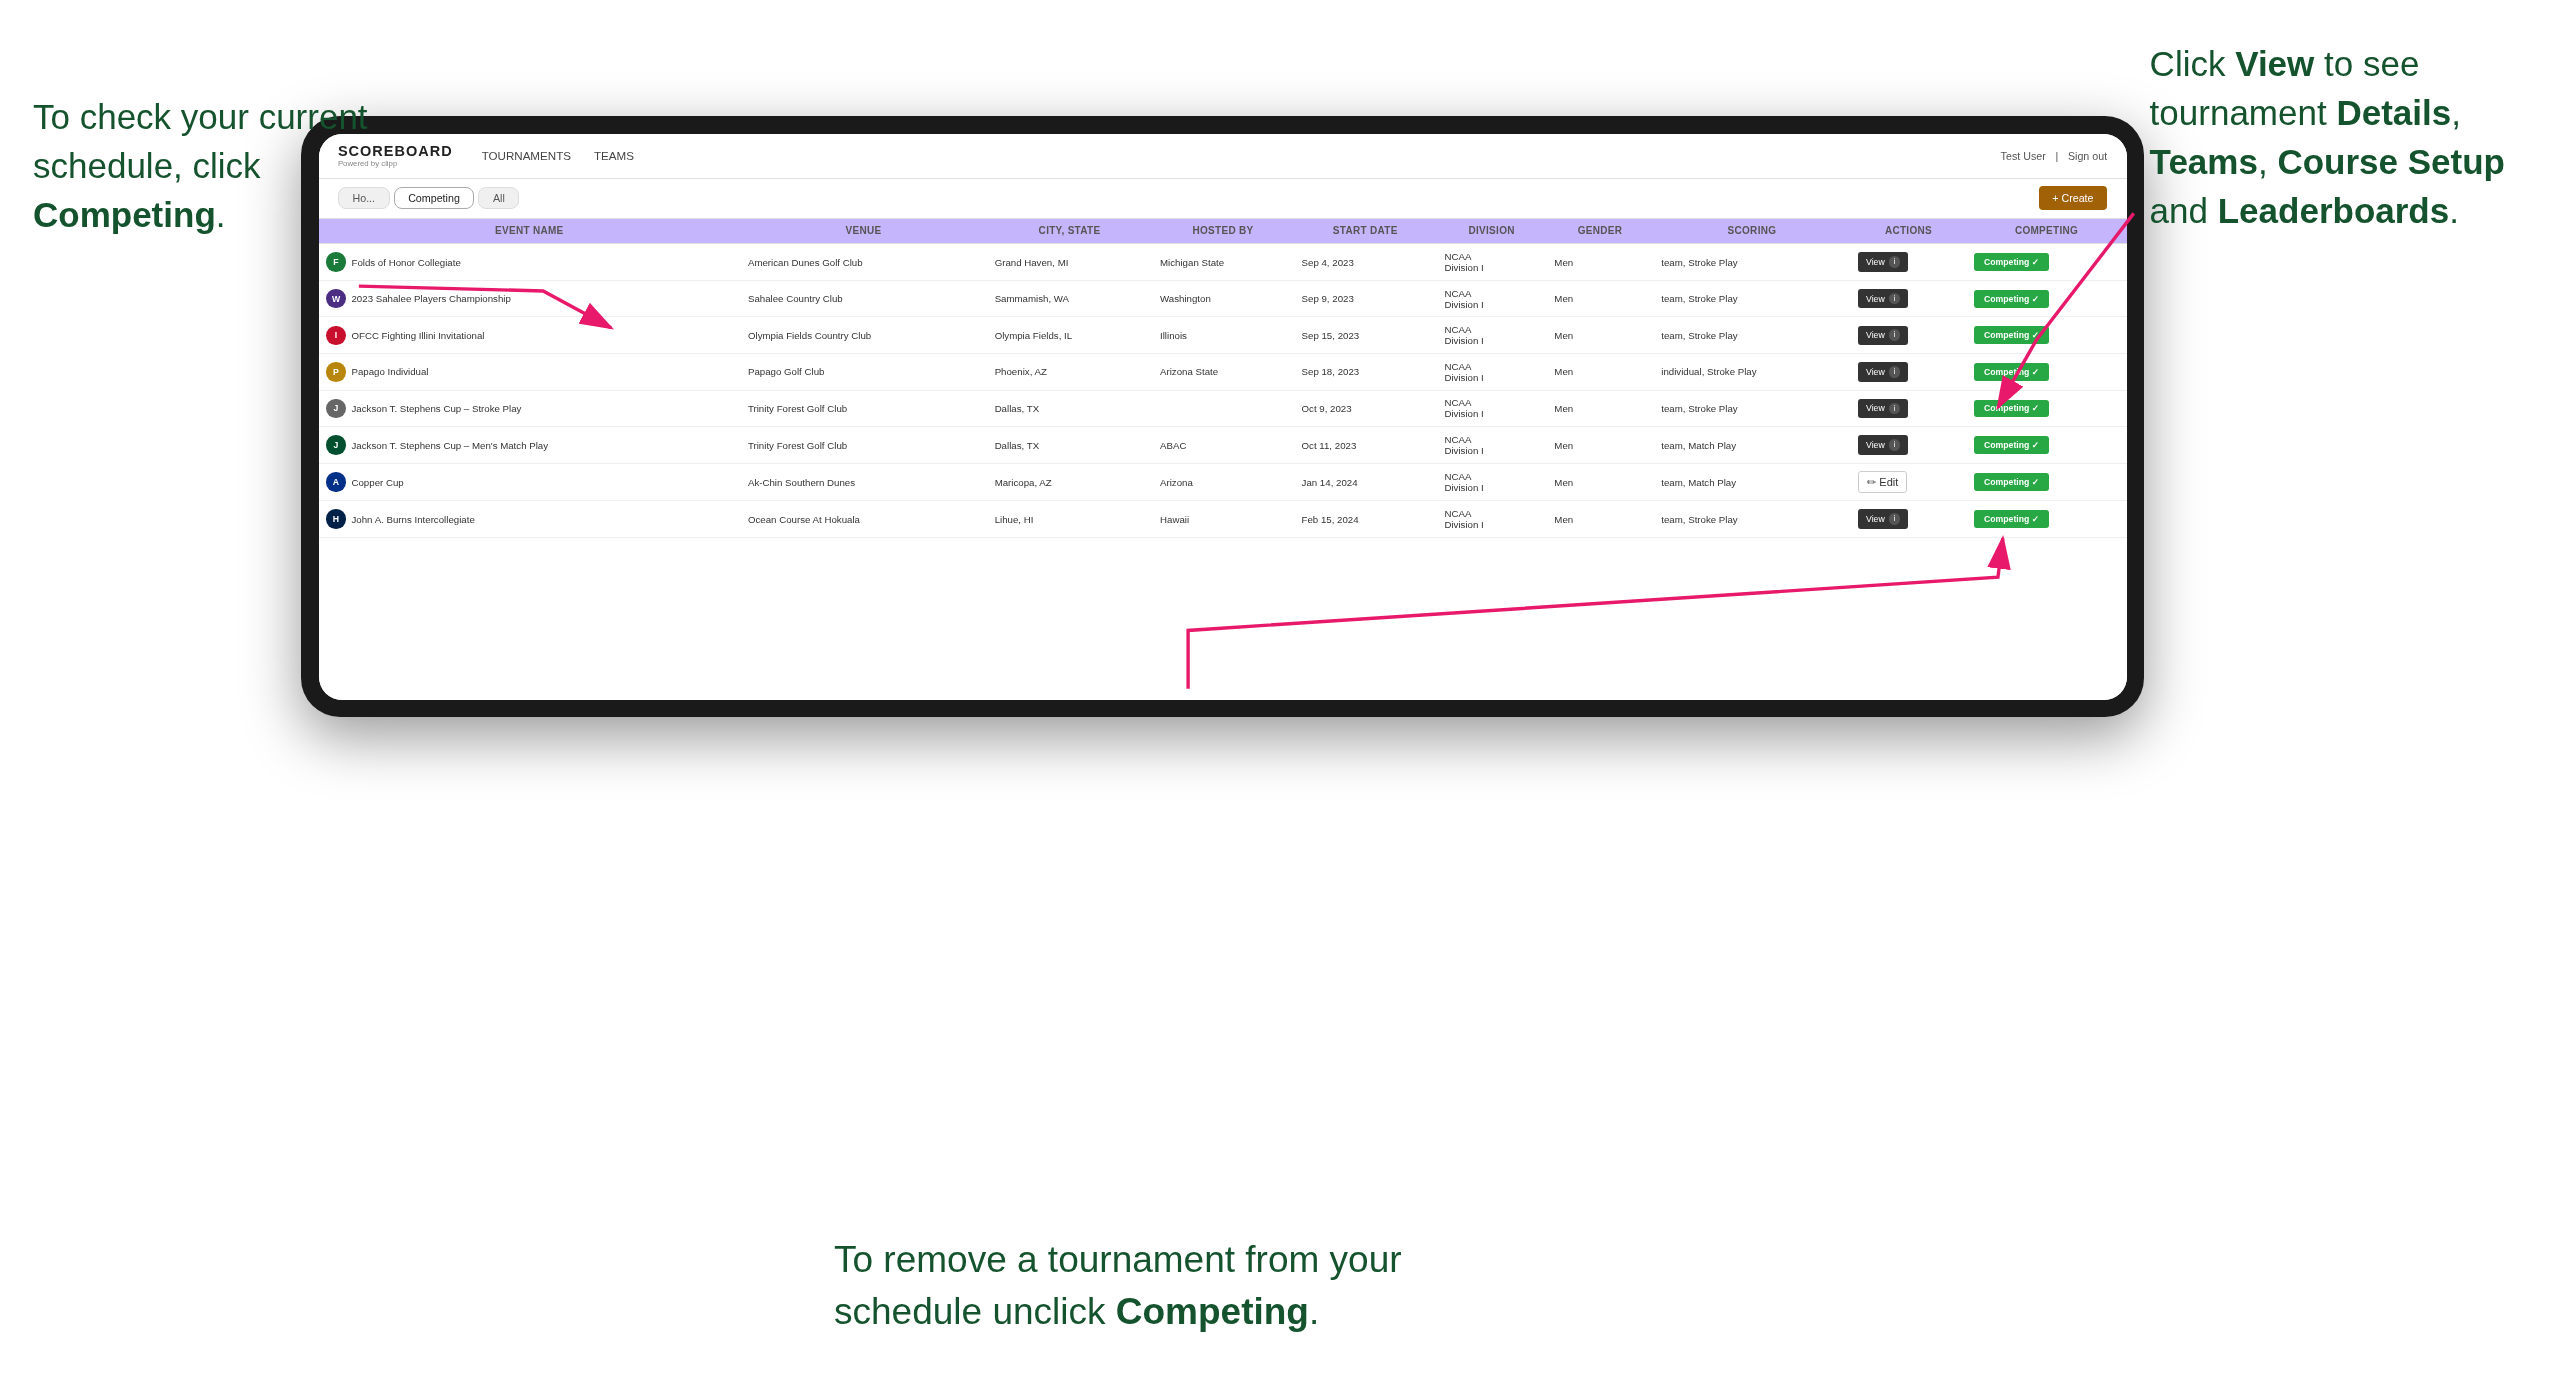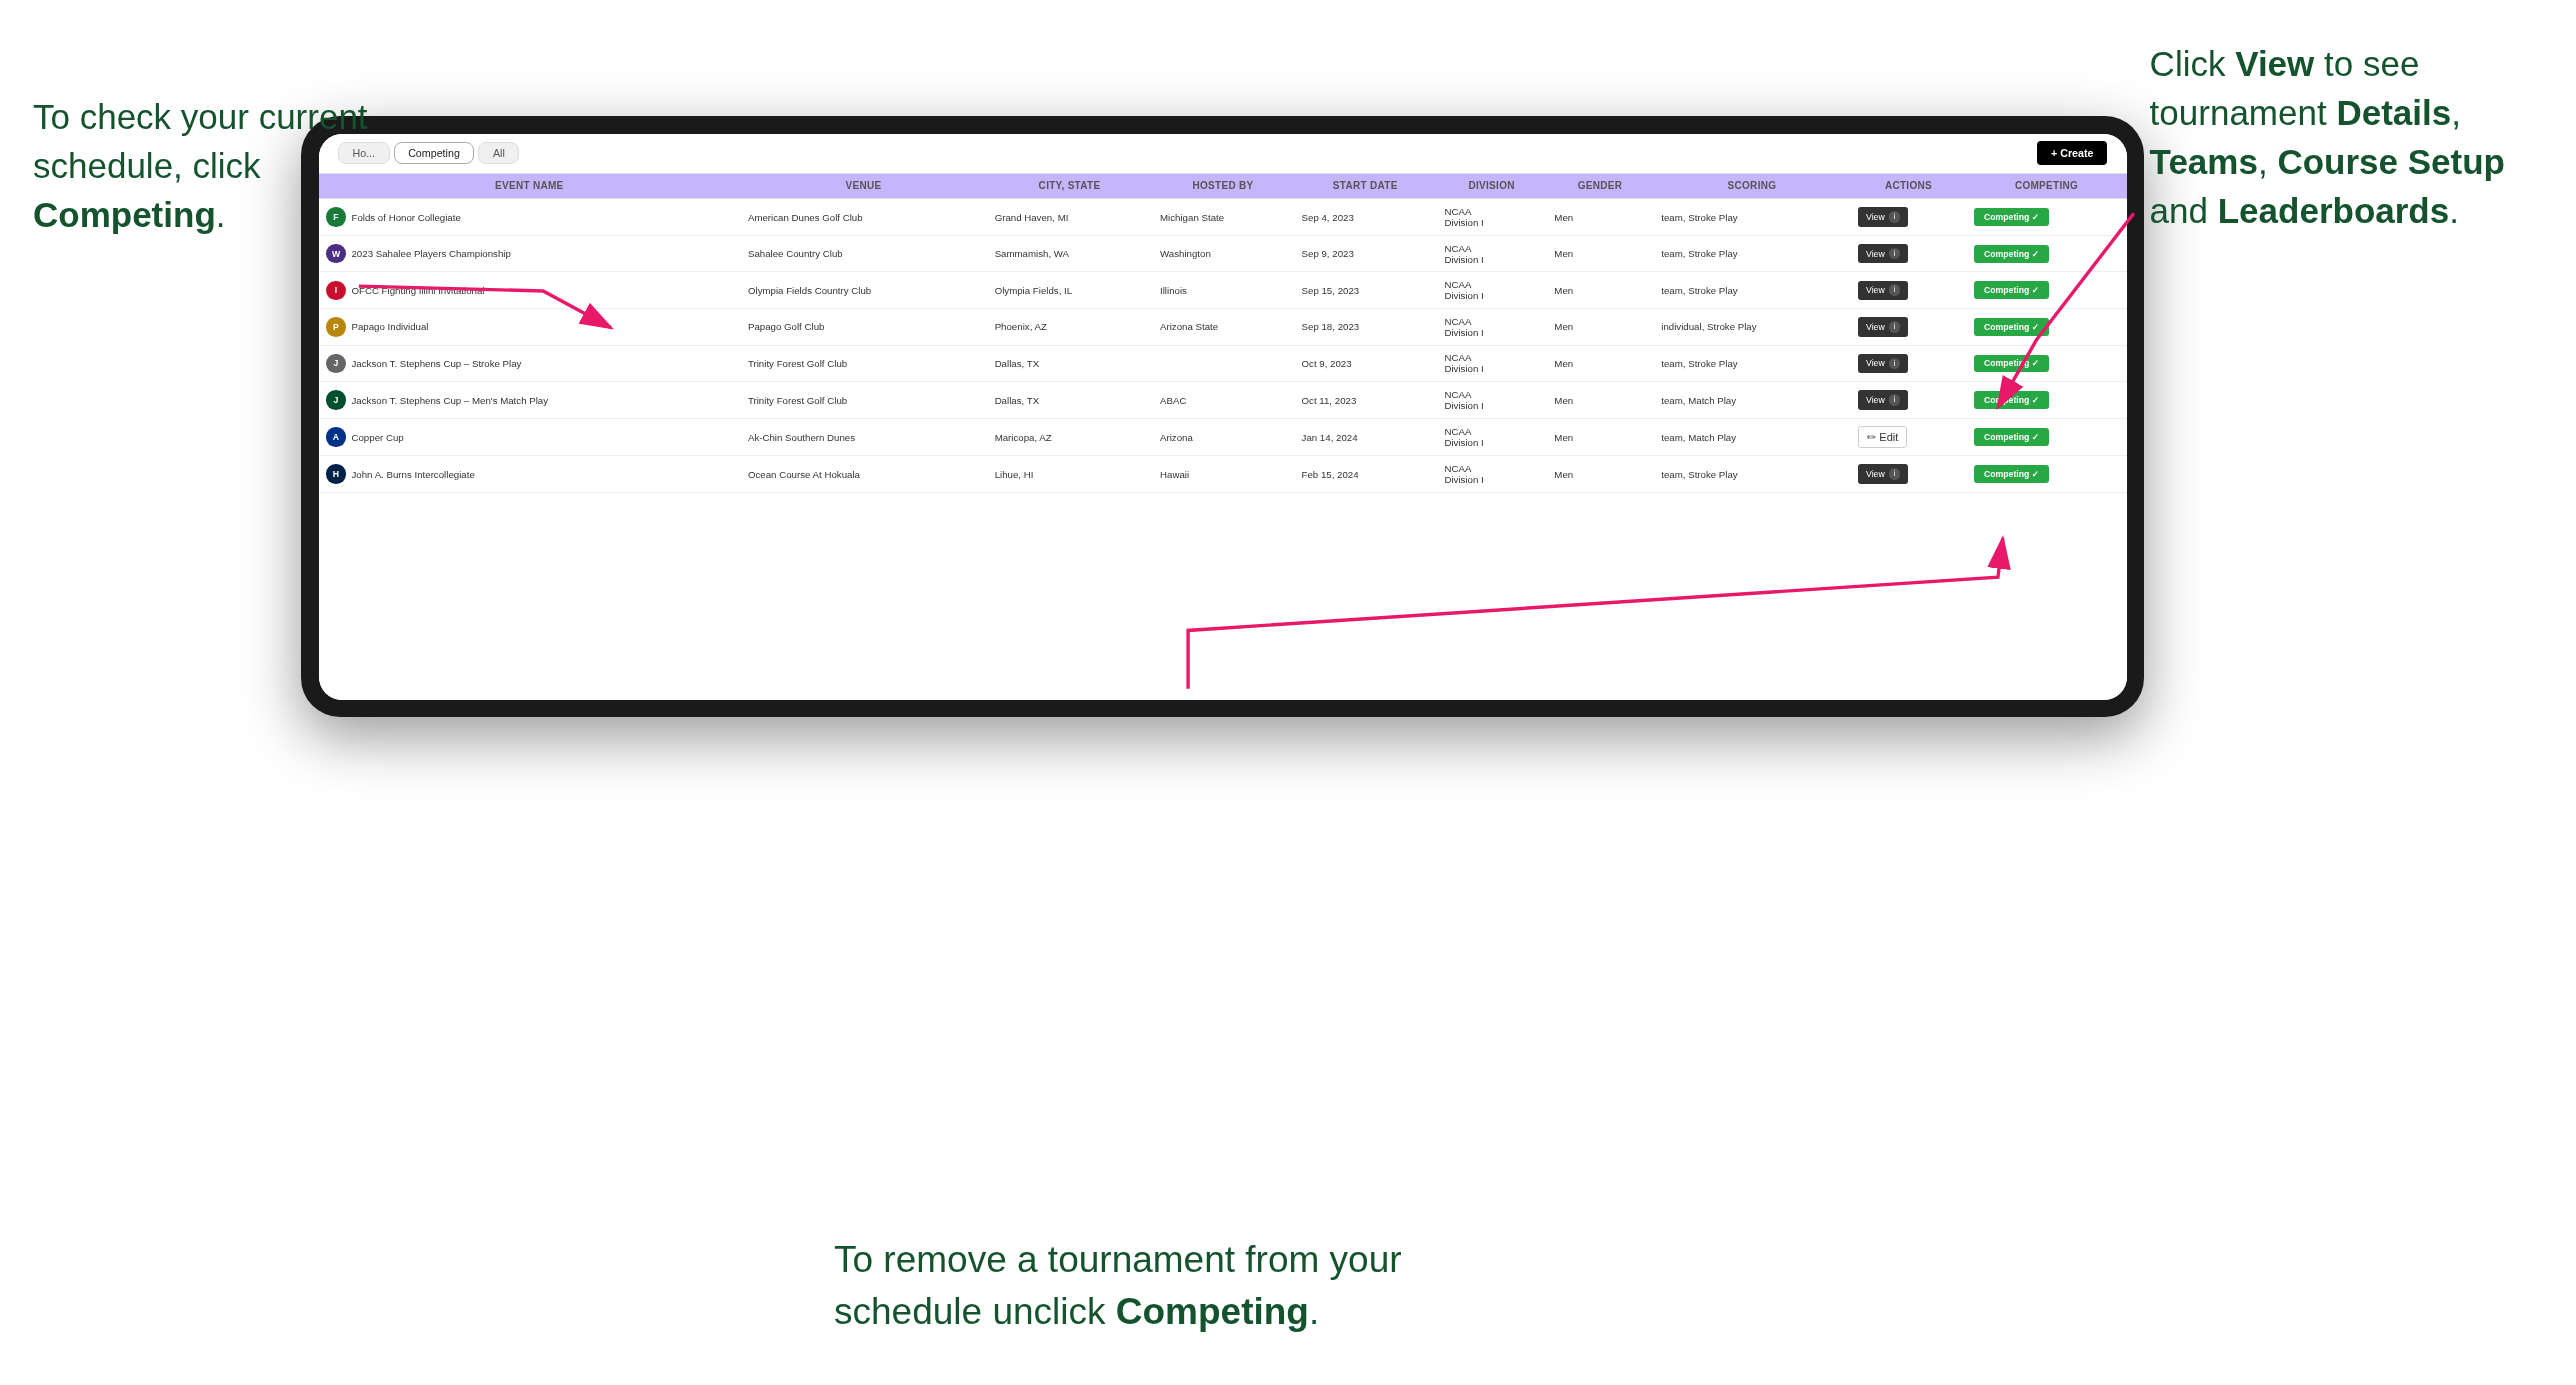--- a/index.html
+++ b/index.html
@@ -141,27 +141,27 @@
       background: #f0f0f0;
       color: #555;
     }
     .tab-btn.active {
       background: #fff;
       border-color: #aaa;
       color: #222;
       font-weight: 500;
     }
     .create-btn {
-      background: #000000;
+      background: #a16207;
       color: #fff;
       border: none;
       padding: 5.8px 13.6px;
       border-radius: 3.9px;
       font-size: 10.7px;
-      font-weight: 700;
+      font-weight: 400;
       cursor: pointer;
     }
 
     
     .table-container {
       flex: 1;
       overflow-y: auto;
       background: #fff;
     }
     table {
@@ -271,20 +271,37 @@
     .competing-cell {
       white-space: nowrap;
     }
   </style>
 </head>
 <body>
 
 <div class="tablet-frame">
   <div class="tablet-screen">
 
+    <div class="app-header">
+      <div class="app-header-left">
+        <div class="logo-area">
+          <span class="logo-text">SCOREBOARD</span>
+          <span class="logo-sub">Powered by clipp</span>
+        </div>
+        <div class="nav-links">
+          <a class="nav-link">TOURNAMENTS</a>
+          <a class="nav-link">TEAMS</a>
+        </div>
+      </div>
+      <div class="app-header-right">
+        <span>Test User</span>
+        <span>|</span>
+        <a style="cursor:pointer; color:#555; text-decoration:none;">Sign out</a>
+      </div>
+    </div>
 
     <div class="toolbar">
       <div class="toolbar-left">
         <button class="tab-btn">Ho...</button>
         <button class="tab-btn active">Competing</button>
         <button class="tab-btn">All</button>
       </div>
       <button class="create-btn">+ Create</button>
     </div>
 

